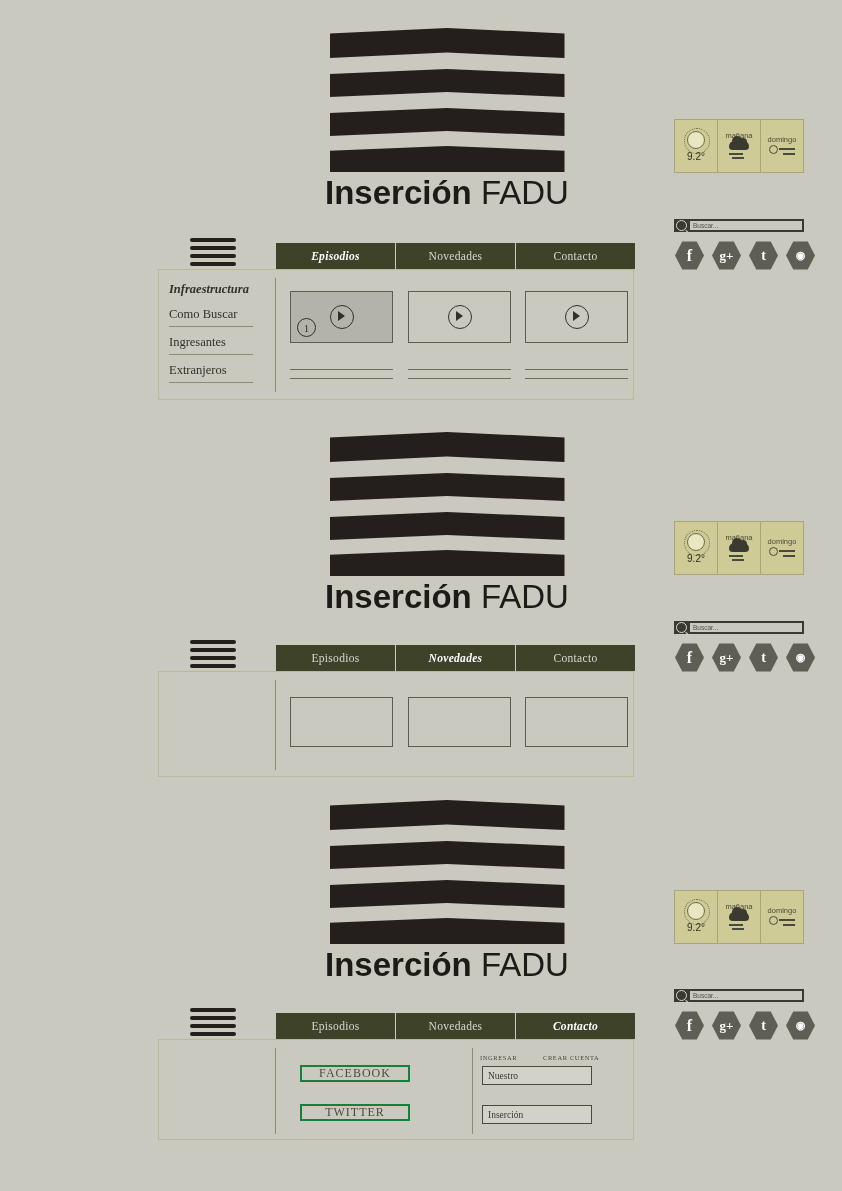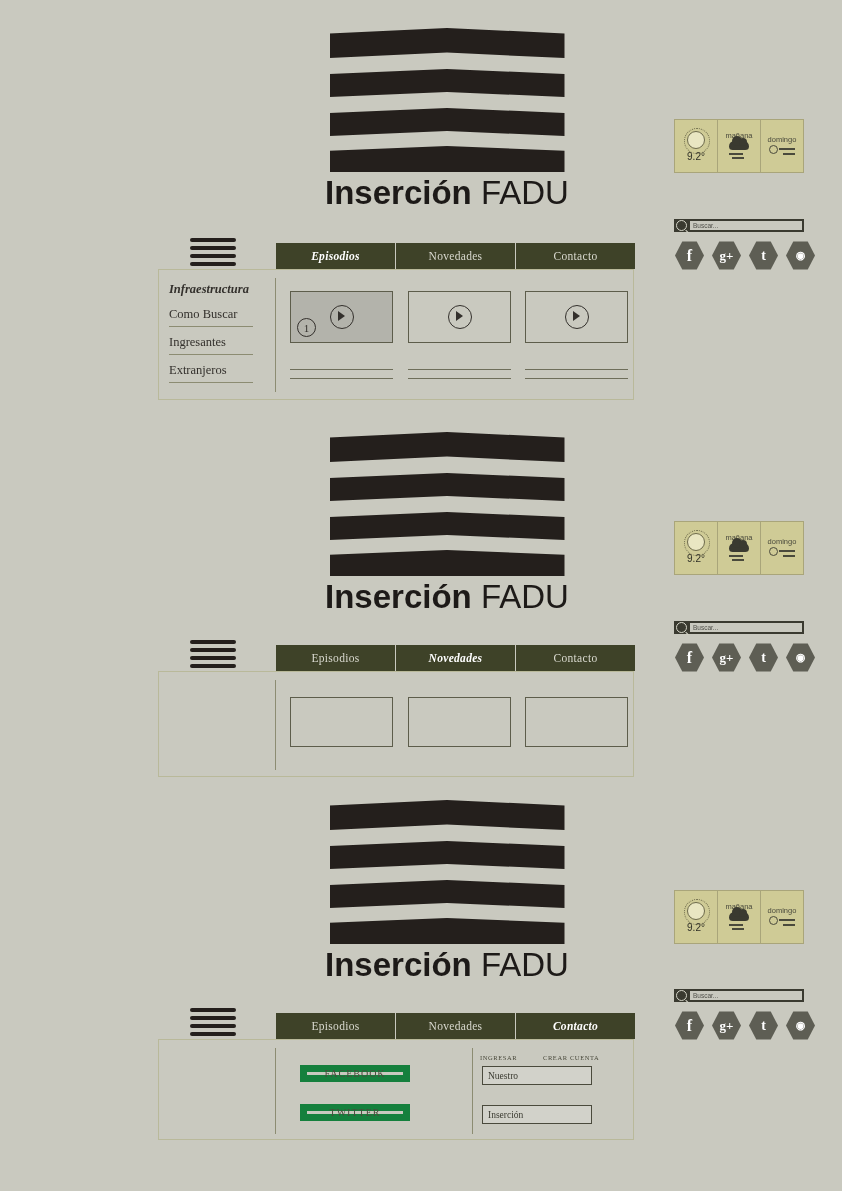--- a/index.html
+++ b/index.html
@@ -77,22 +77,22 @@
   .circnum{
     position:absolute;width:17px;height:17px;border:1.4px solid #33302c;border-radius:50%;
     font-size:11px;color:#33302c;display:flex;align-items:center;justify-content:center;
   }
   .capline{position:absolute;height:1px;background:#6e6e5a;}
 
   .box-empty{position:absolute;width:103px;height:50px;border:1px solid #5d5d4b;box-sizing:border-box;}
 
   .btn-social{
     position:absolute;width:110px;height:17px;
-    border:7px solid #15803d;box-sizing:border-box;
-    background:transparent;color:#4a4a3c;font-size:10px;
+    border:2px solid #15803d;box-sizing:border-box;
+    background:transparent;color:#4a4a3c;font-size:12px;
     display:flex;align-items:center;justify-content:center;letter-spacing:1px;
   }
   .field{
     position:absolute;width:110px;height:19px;
     border:1px solid #4a4a3c;box-sizing:border-box;
     background:rgba(255,255,255,0.18);
     color:#3a3a30;font-size:9.5px;
     display:flex;align-items:center;padding-left:5px;
   }
   .minilink{position:absolute;font-size:6.5px;color:#4a4a3c;letter-spacing:.6px;}

